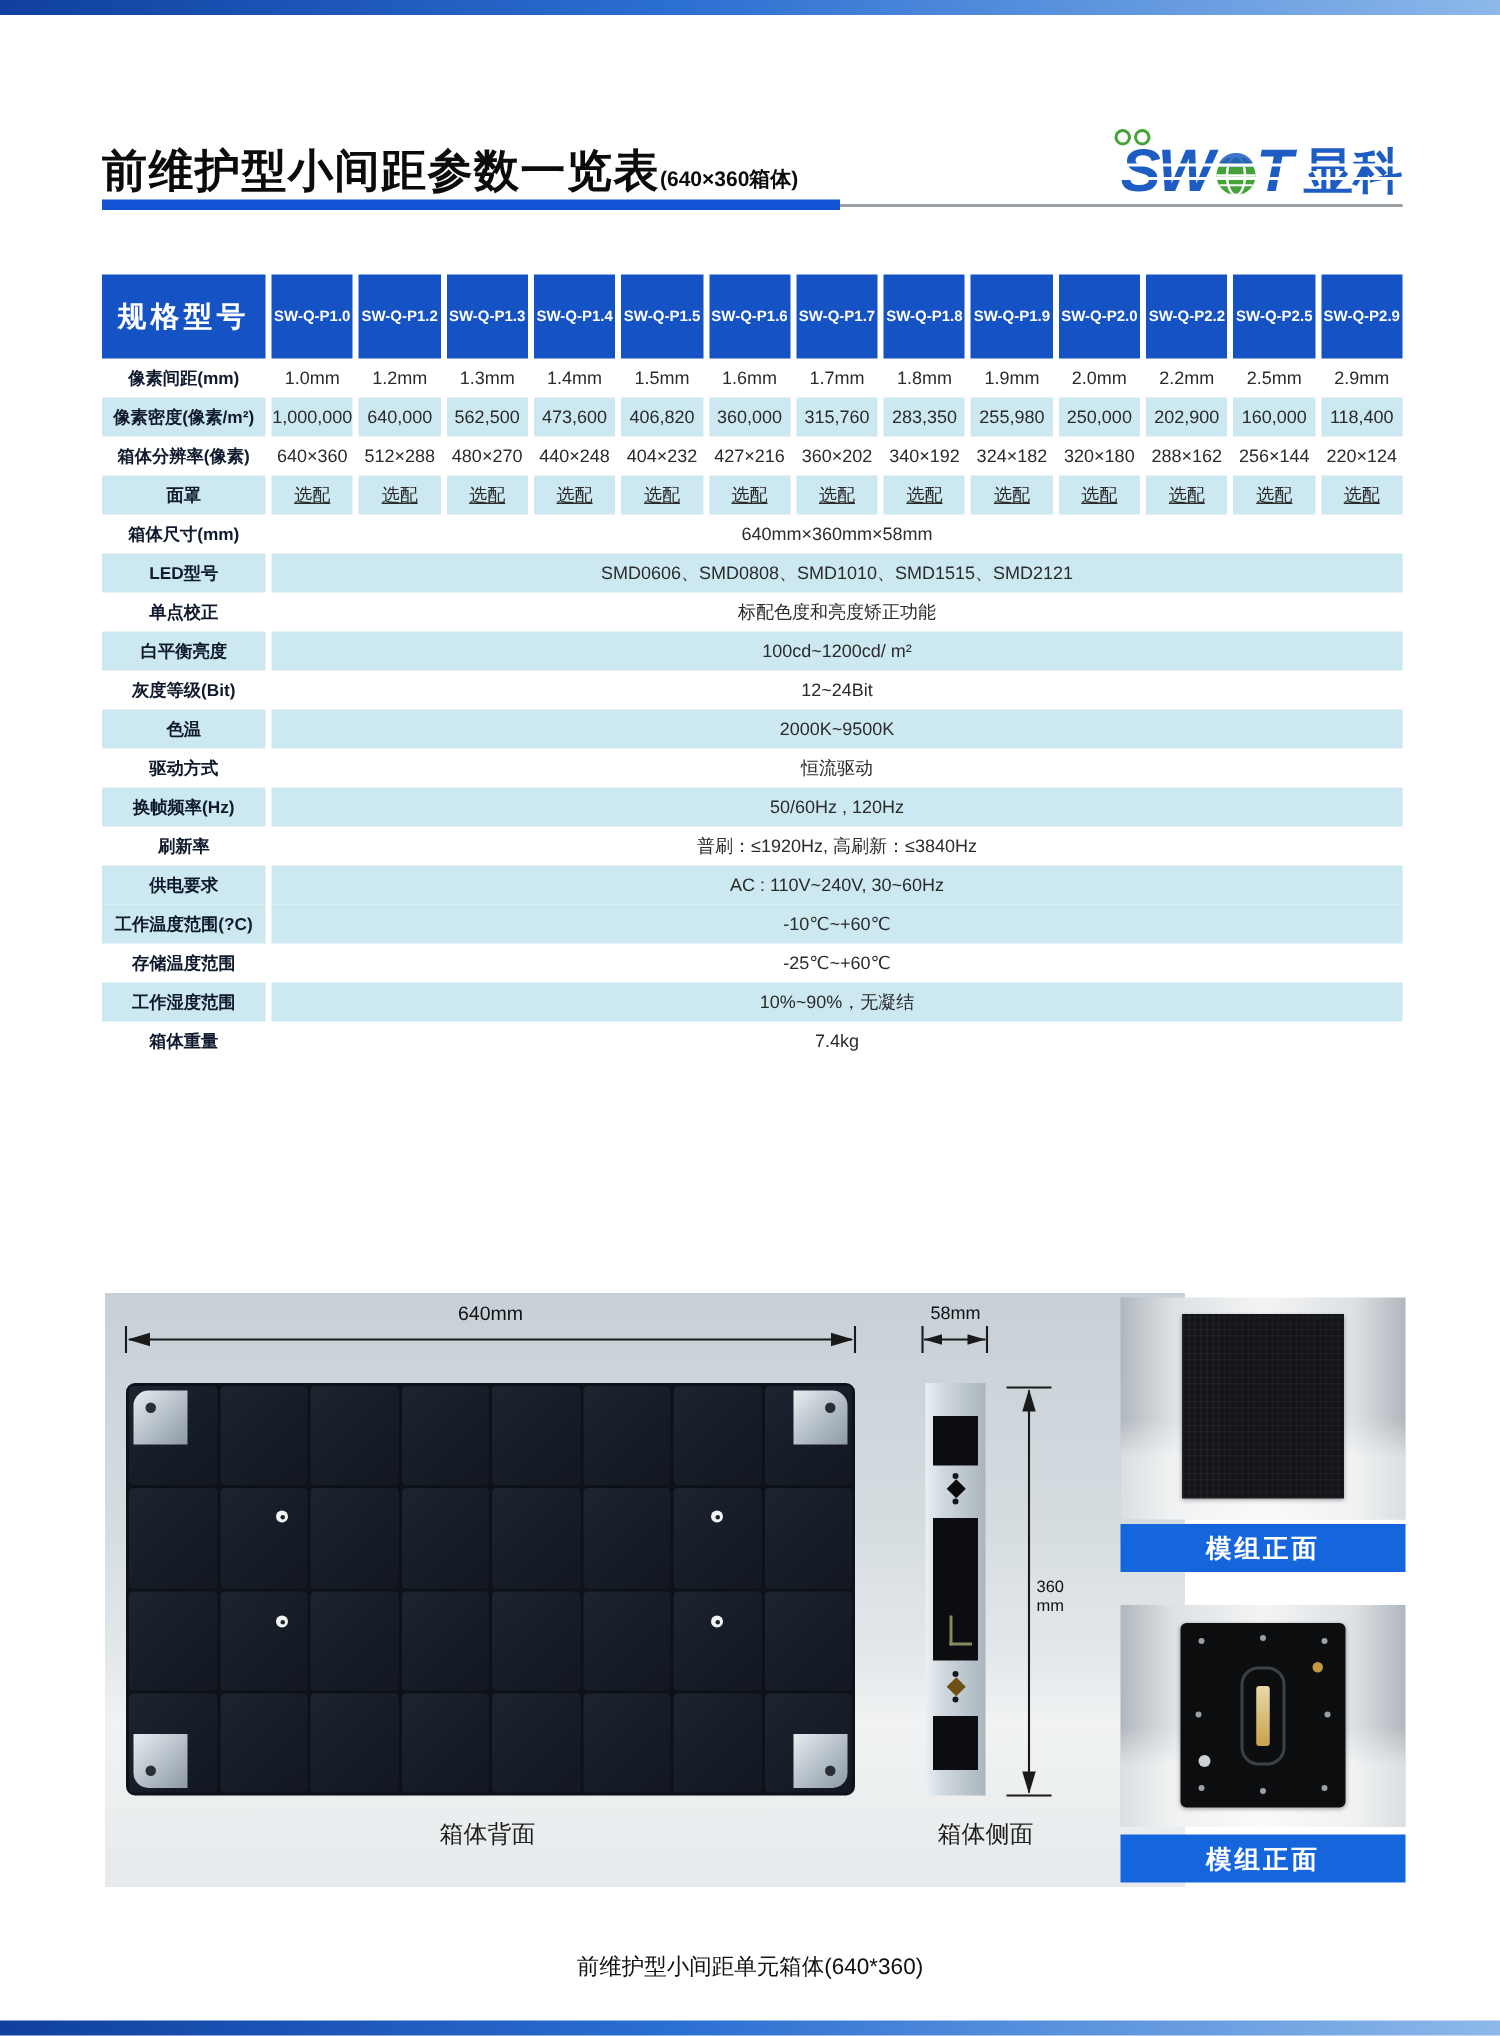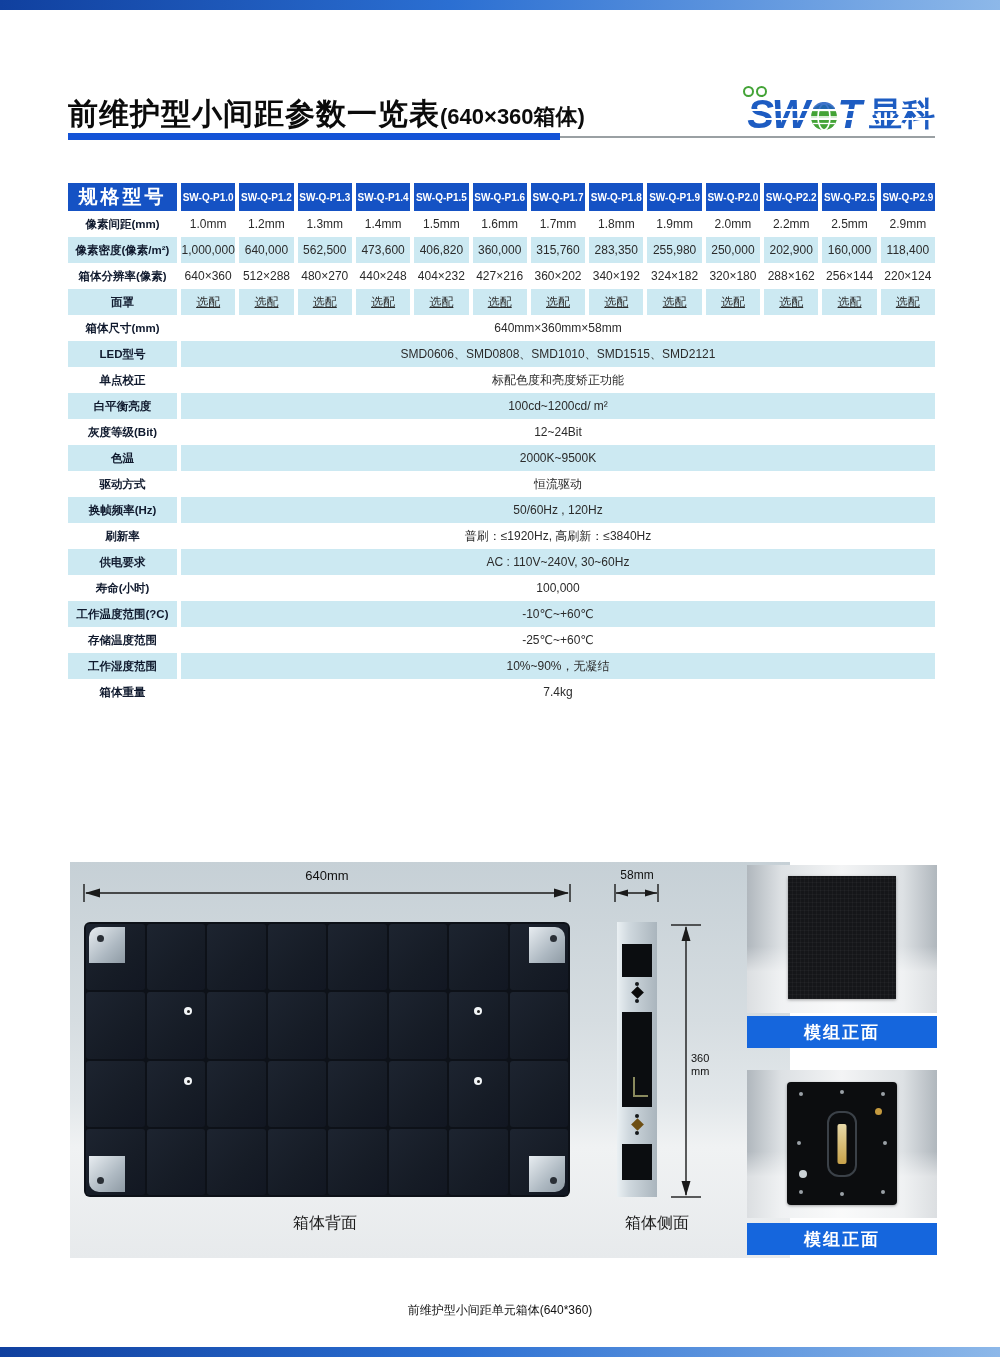--- a/index.html
+++ b/index.html
@@ -8,37 +8,37 @@
     font-family:"Liberation Sans","DejaVu Sans",sans-serif;overflow:hidden;
   }
   
   .edgebar{position:absolute;left:0;width:1000px;height:10px;
     background:linear-gradient(90deg,#10409f 0%,#2b6fd2 45%,#8db8e9 100%);}
   .edgebar.top{top:0}.edgebar.bottom{bottom:0}
 
   
   .page-title{position:absolute;left:68px;top:94px;font-weight:900;color:#0b0b0b;
     font-size:30px;letter-spacing:1px;white-space:nowrap;}
-  .page-title .suffix{font-size:22px;font-weight:800;letter-spacing:0;}
+  .page-title .suffix{font-size:14px;font-weight:800;letter-spacing:0;}
   .rule-blue{position:absolute;left:68px;top:133px;width:492px;height:7px;background:#1453d6;}
   .rule-gray{position:absolute;left:560px;top:136px;width:375px;height:2px;background:#9aa0a3;}
 
   
   .logo{position:absolute;top:92px;right:65px;display:flex;align-items:center;color:#1d5cc2;}
   .logo-en{font-size:40px;font-weight:900;font-style:italic;letter-spacing:-2px;line-height:44px;}
   .logo-globe{margin:6px -1px 0 1px;}
   .logo-cn{font-size:33px;font-weight:900;margin-left:9px;line-height:44px;}
   .logo-cc{position:absolute;left:-4px;top:-6px;display:flex;gap:2px;}
   .logo-cc i{display:block;width:7px;height:7px;border:2px solid #43a336;border-radius:50%;}
   .logo-stripe{position:absolute;left:0;right:0;height:2px;background:#ffffff;pointer-events:none;}
 
   
   .spec-table{position:absolute;left:68px;top:183px;width:867px;}
   .trow{display:grid;grid-template-columns:109px repeat(13,1fr);column-gap:4px;height:26px;}
-  .trow.thead{height:28px;}
+  .trow.thead{height:56px;}
   .cell{display:flex;align-items:center;justify-content:center;text-align:center;}
   .hcell{background:#1552c4;color:#fff;font-size:10px;font-weight:600;letter-spacing:0;}
   .hcell.corner{font-size:19px;font-weight:800;letter-spacing:3px;}
   .lcell{font-size:11.5px;font-weight:700;color:#101a2e;white-space:nowrap;}
   .vcell{font-size:12px;color:#2b2b2b;white-space:nowrap;}
   .shaded{background:#cce9f2;}
   .u{text-decoration:underline;}
   .vspan{grid-column:2 / -1;}
 
   
@@ -88,21 +88,21 @@
   .mb-dot{position:absolute;width:4px;height:4px;border-radius:50%;background:#9aa0a6;}
   .mb-dot.gold{width:7px;height:7px;background:#c59a3f;}
   .mb-dot.silver{width:8px;height:8px;background:#ccd2d6;}
   .module-bar{position:absolute;left:747px;width:190px;height:32px;background:#1566dd;
     display:flex;align-items:center;justify-content:center;color:#fff;font-size:17px;font-weight:700;letter-spacing:2px;}
   .module-bar.b1{top:1016px;}
   .module-bar.b2{top:1223px;}
 
   
   .footer-caption{position:absolute;left:0;top:1302px;width:1000px;text-align:center;
-    font-size:12px;color:#111;}
+    font-size:15px;color:#111;}
 </style>
 </head>
 <body>
 
 <div class="edgebar top"></div>
 <div class="edgebar bottom"></div>
 
 <div class="page-title">
   <span>前维护型小间距参数一览表</span><span class="suffix">(640×360箱体)</span>
 </div>
@@ -242,24 +242,20 @@
       <div class="cell lcell shaded">换帧频率(Hz)</div>
       <div class="cell vcell vspan shaded">50/60Hz , 120Hz</div>
     </div>
     <div class="trow">
       <div class="cell lcell">刷新率</div>
       <div class="cell vcell vspan">普刷：≤1920Hz,  高刷新：≤3840Hz</div>
     </div>
     <div class="trow">
       <div class="cell lcell shaded">供电要求</div>
       <div class="cell vcell vspan shaded">AC : 110V~240V, 30~60Hz</div>
-    </div>
-    <div class="trow">
-      <div class="cell lcell">寿命(小时)</div>
-      <div class="cell vcell vspan">100,000</div>
     </div>
     <div class="trow">
       <div class="cell lcell shaded">工作温度范围(?C)</div>
       <div class="cell vcell vspan shaded">-10℃~+60℃</div>
     </div>
     <div class="trow">
       <div class="cell lcell">存储温度范围</div>
       <div class="cell vcell vspan">-25℃~+60℃</div>
     </div>
     <div class="trow">

